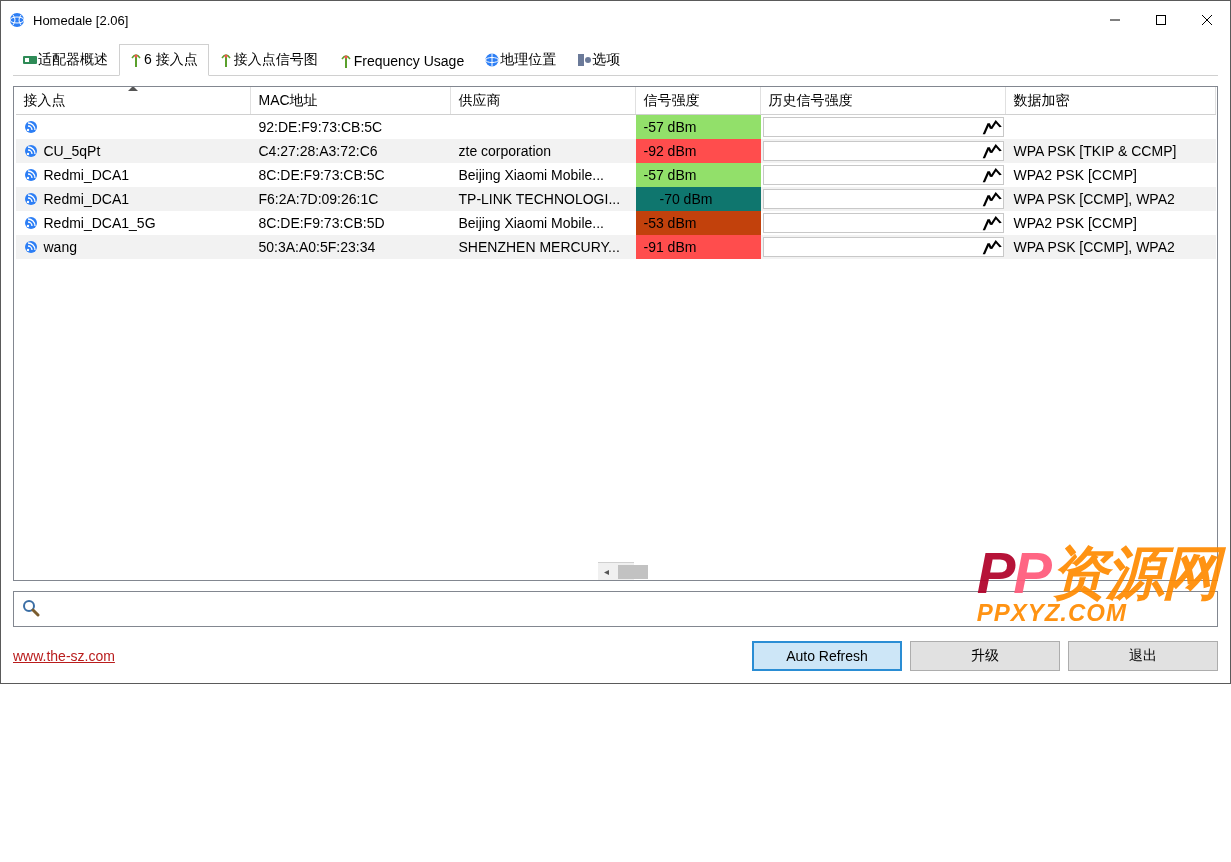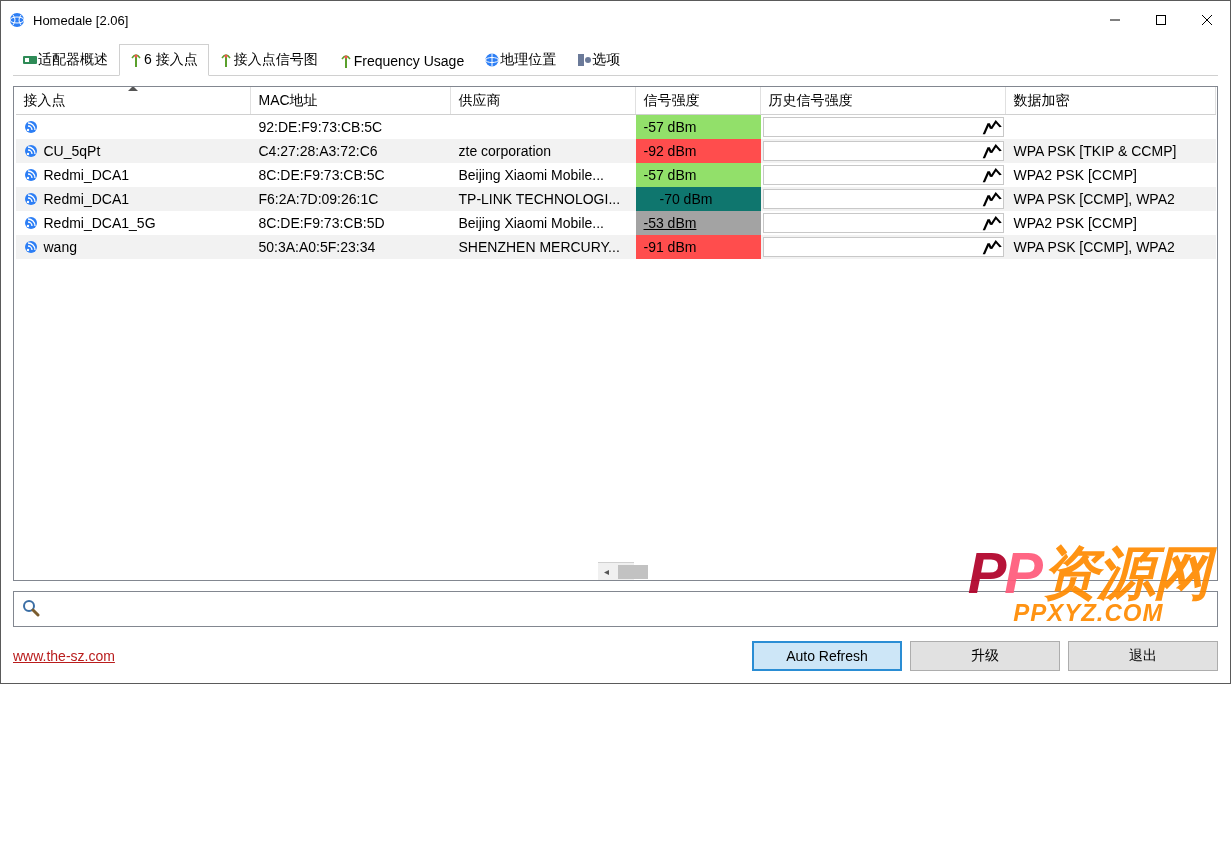--- a/index.html
+++ b/index.html
@@ -38,21 +38,21 @@
 
   .search-wrap { border:1px solid #828790; margin-top:10px; height:36px; display:flex; align-items:center; padding:0 8px; gap:6px; }
   .search-wrap input { flex:1; border:none; outline:none; font-size:14px; }
 
   .bottom { display:flex; align-items:center; margin-top:14px; }
   .link { color:#b91c1c; text-decoration:underline; font-size:14px; }
   .btns { margin-left:auto; display:flex; gap:8px;padding-left:36px; }
   .btn { width:150px; height:30px; border:1px solid #adadad; background:#e1e1e1; font-size:14px; display:flex; align-items:center; justify-content:center; cursor:default; }
   .btn.primary { background:#cde6f7; border:2px solid #2a8dd4; }
 
-  .watermark { position:absolute; right:21px; bottom:56px; display:flex; flex-direction:column; align-items:center; pointer-events:none; opacity:0.92; }
+  .watermark { position:absolute; right:12px; bottom:56px; display:flex; flex-direction:column; align-items:flex-start; pointer-events:none; opacity:0.92; }
   .wm-top { font-family: Arial, sans-serif; font-size:58px; font-weight:900; letter-spacing:-2px; line-height:0.9; font-style:italic; }
   .wm-top .p1{ color:#b00028; } .wm-top .p2{ color:#ff5a7a; } .wm-top .z{ color:#ff8a00; }
   .wm-bot { font-family: Arial, sans-serif; font-size:24px; font-weight:900; color:#ff8a00; letter-spacing:1px; font-style:italic; }
 
   
   .c-ap { width:235px; }
   .c-mac { width:200px; }
   .c-vendor { width:185px; }
   .c-signal { width:125px; }
   .c-hist { width:245px; }
@@ -250,21 +250,21 @@
               <span class="wifi-ic"><svg viewBox="0 0 14 14">
                   <circle cx="7" cy="7" r="6" fill="#2c7ef5"></circle>
                   <circle cx="4" cy="10" r="1.2" fill="#fff"></circle>
                   <path d="M4 6 a4 4 0 0 1 4 4" fill="none" stroke="#fff" stroke-width="1.3"></path>
                   <path d="M4 3 a7 7 0 0 1 7 7" fill="none" stroke="#fff" stroke-width="1.3"></path>
                 </svg></span>
               <span>Redmi_DCA1_5G</span>
             </div>
             <div class="td c-mac">8C:DE:F9:73:CB:5D</div>
             <div class="td c-vendor">Beijing Xiaomi Mobile...</div>
-            <div class="td c-signal" style="background:#a3a3a3;text-decoration:underline;">-53 dBm</div>
+            <div class="td c-signal" style="background:#c2410c;">-53 dBm</div>
             <div class="td c-hist" style="padding:2px 2px;">
               <div class="spark"><svg width="100%" height="100%" preserveAspectRatio="none" viewBox="0 0 100 20">
                   <polyline points="92,18 94,6 95,12 97,4 99,10" fill="none" stroke="#000" stroke-width="1"></polyline>
                 </svg></div>
             </div>
             <div class="td c-enc">WPA2 PSK [CCMP]</div>
           </div>
           <div class="tr">
             <div class="td ap c-ap">
               <span class="wifi-ic"><svg viewBox="0 0 14 14">

